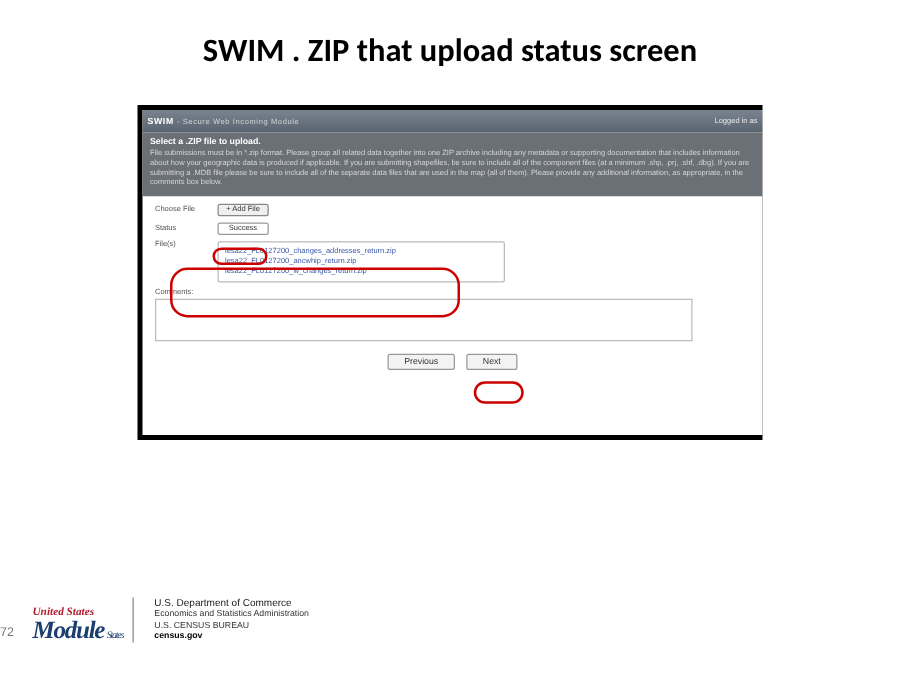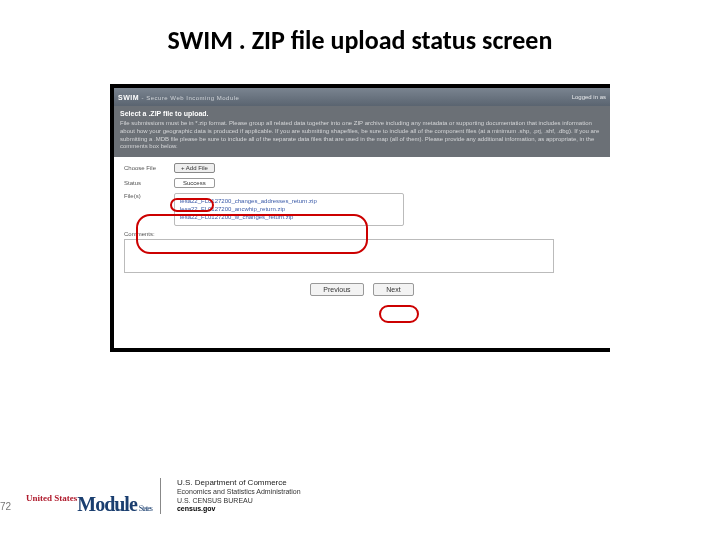--- a/index.html
+++ b/index.html
@@ -25,35 +25,35 @@
   .comments-box { border: 1px solid #bbb; width: 430px; height: 34px; background: #fff; }
   .btnrow { text-align: center; margin-top: 10px; }
   .btn { display: inline-block; border: 1px solid #999; border-radius: 2px; padding: 2px 12px; font-size: 7px; background: #f3f3f3; margin: 0 4px; }
   
   .ann { position: absolute; border: 2px solid #c00; border-radius: 50%; pointer-events: none; }
   .ann-status { left: 56px; top: 110px; width: 44px; height: 14px; border-radius: 10px; }
   .ann-files { left: 22px; top: 126px; width: 232px; height: 40px; border-radius: 14px; }
   .ann-next { left: 265px; top: 217px; width: 40px; height: 18px; border-radius: 10px; }
   
   .footer { position: absolute; left: 26px; bottom: 26px; display: flex; align-items: flex-end; gap: 8px; }
-  .census-logo { display: flex; line-height: 1; }
+  .census-logo { display: flex; flex-direction: column; line-height: 1; font-style: italic; }
   .census-top { font-size: 9px; color: #b01c2e; font-weight: bold; font-family: Georgia, serif; }
   .census-main { font-family: Georgia, 'Times New Roman', serif; font-size: 20px; font-weight: bold; color: #1a3e6f; letter-spacing: -1px; }
   .census-main .bureau { font-size: 8px; font-weight: normal; color: #1a3e6f; margin-left: 2px; }
   .dept-block { border-left: 1px solid #888; padding-left: 16px; font-size: 8px; color: #222; line-height: 1.25; }
   .dept-block .d2 { font-size: 7px; color: #333; }
   .dept-block .d3 { font-size: 7px; color: #333; }
   .dept-block .d4 { font-size: 7px; font-weight: bold; color: #000; }
   .page-num { position: absolute; left: 0; right: 0; bottom: 28px; text-align: left; font-size: 10px; color: #777; }
 </style>
 </head>
 <body>
 
 <div class="slide">
-  <h1 class="slide-title">SWIM . ZIP file upload status screen</h1>
+  <h1 class="slide-title">SWIM . ZIP that upload status screen</h1>
 
   <div class="screenshot-frame">
     <div class="screenshot-inner">
 
       <div class="swim-header">
         <div class="swim-header-left">
           <span>SWIM</span>
           <span class="sub">- Secure Web Incoming Module</span>
         </div>
         <div class="swim-header-right">Logged in as</div>

